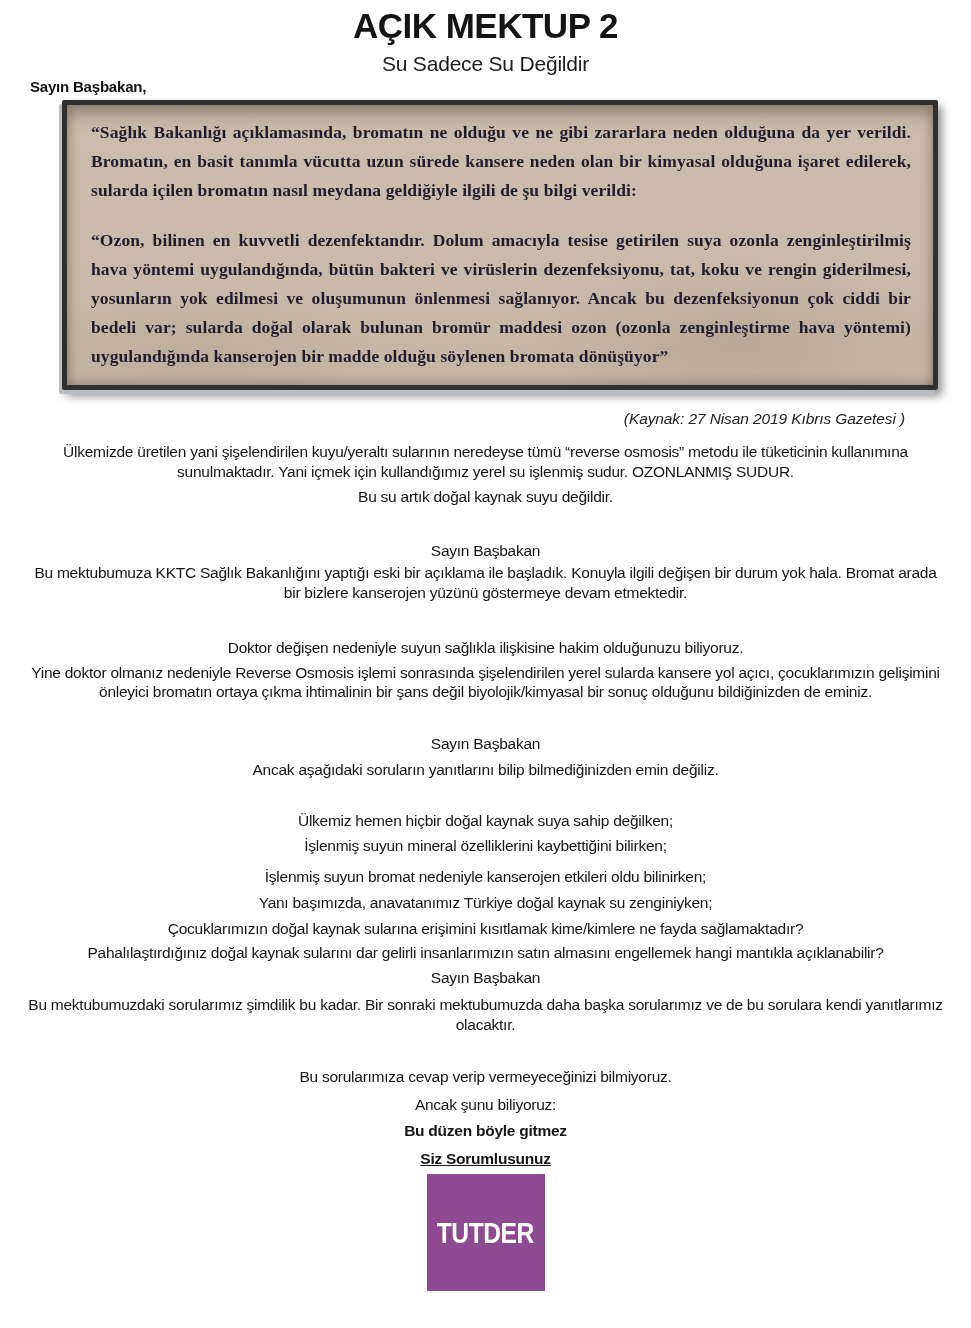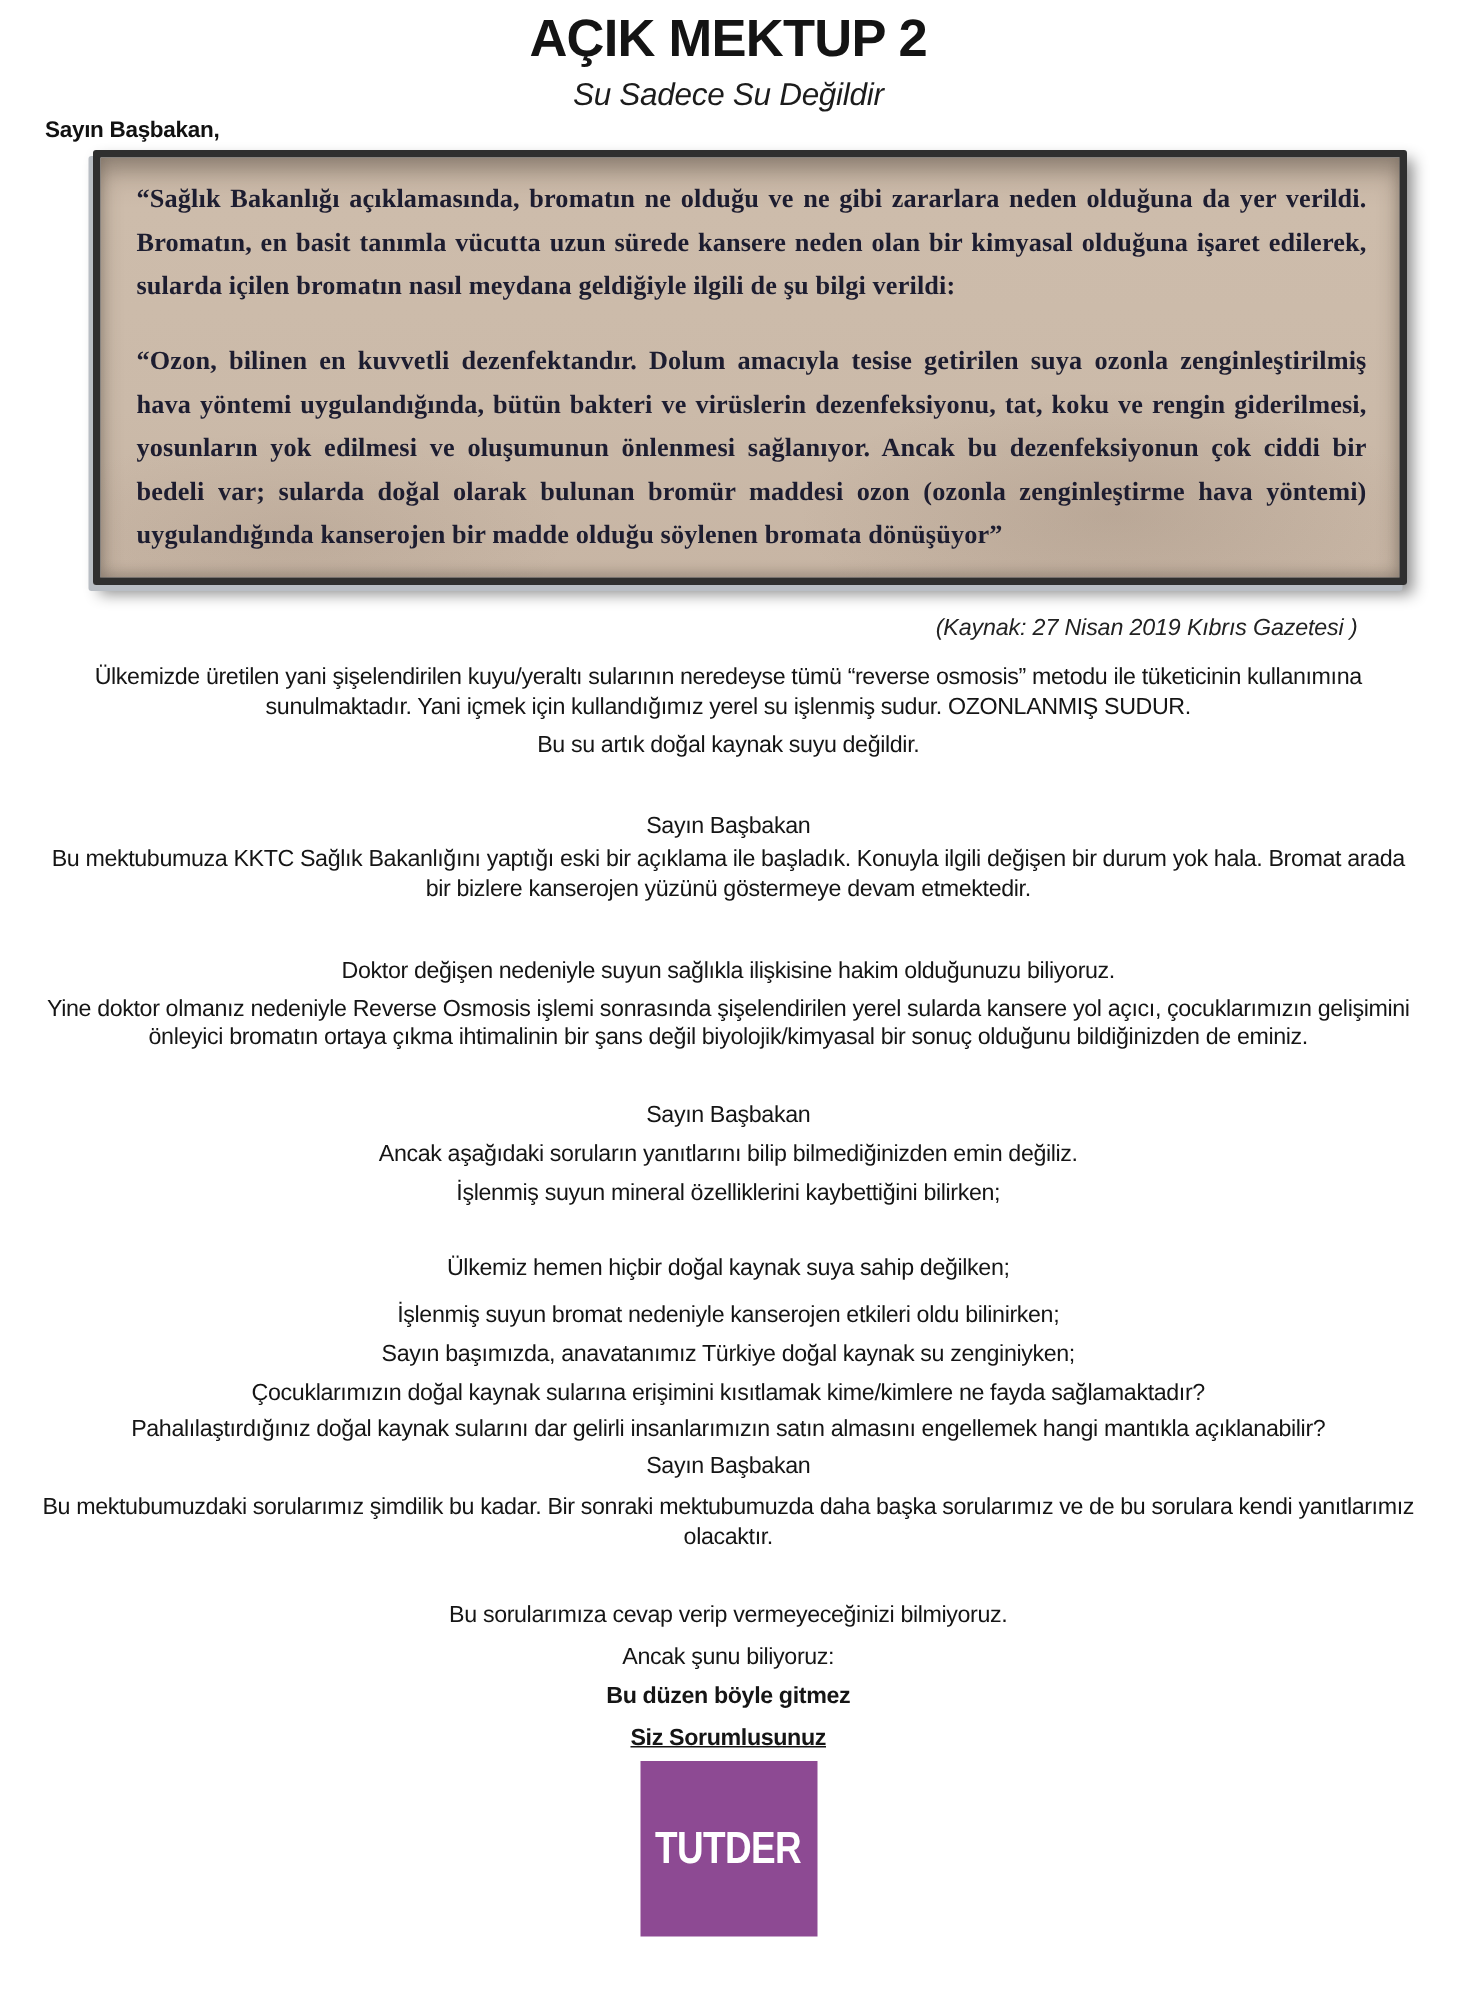--- a/index.html
+++ b/index.html
@@ -9,21 +9,21 @@
     -webkit-font-smoothing:antialiased;
   }
   .page{width:971px;height:1328px;position:relative;}
 
   
   .title{
     margin:6px 0 0 0;text-align:center;
     font-size:35px;font-weight:bold;letter-spacing:-0.5px;color:#141414;
   }
   .subtitle{
-    margin-top:6px;text-align:center;font-style:italic;
+    margin-top:6px;text-align:center;
     font-size:21px;font-weight:500;color:#1c1c1c;letter-spacing:-0.2px;
   }
   .salutation{
     position:absolute;left:30px;top:72px;
     font-size:15px;font-weight:600;letter-spacing:-0.2px;color:#111;
   }
 
   
   .quote-box{
     margin:24px 51px 0 62px;
@@ -96,24 +96,24 @@
 
   <main class="body-text">
     <p style="margin-top:0;">Ülkemizde üretilen yani şişelendirilen kuyu/yeraltı sularının neredeyse tümü “reverse osmosis” metodu ile tüketicinin kullanımına sunulmaktadır.  Yani içmek için kullandığımız yerel su işlenmiş sudur. OZONLANMIŞ SUDUR.</p>
     <p style="margin-top:6px;">Bu su artık doğal kaynak suyu değildir.</p>
     <p style="margin-top:34px;">Sayın Başbakan</p>
     <p style="margin-top:3px;">Bu mektubumuza KKTC Sağlık Bakanlığını yaptığı eski bir açıklama ile başladık. Konuyla ilgili değişen bir durum yok hala. Bromat arada bir bizlere kanserojen yüzünü göstermeye devam etmektedir.</p>
     <p style="margin-top:36px;">Doktor değişen nedeniyle suyun sağlıkla ilişkisine hakim olduğunuzu biliyoruz.</p>
     <p style="margin-top:5px;">Yine doktor olmanız nedeniyle  Reverse Osmosis işlemi sonrasında şişelendirilen yerel sularda kansere yol açıcı, çocuklarımızın gelişimini önleyici  bromatın ortaya çıkma ihtimalinin bir şans değil biyolojik/kimyasal bir sonuç olduğunu bildiğinizden de eminiz.</p>
     <p style="margin-top:32px;">Sayın Başbakan</p>
     <p style="margin-top:7px;">Ancak aşağıdaki soruların yanıtlarını bilip bilmediğinizden emin değiliz.</p>
+    <p style="margin-top:31px;">Ülkemiz hemen hiçbir doğal kaynak suya sahip değilken;</p>
     <p style="margin-top:6px;">İşlenmiş suyun mineral özelliklerini kaybettiğini bilirken;</p>
-    <p style="margin-top:31px;">Ülkemiz hemen hiçbir doğal kaynak suya sahip değilken;</p>
     <p style="margin-top:11px;">İşlenmiş suyun bromat nedeniyle kanserojen etkileri oldu bilinirken;</p>
-    <p style="margin-top:7px;">Sayın başımızda, anavatanımız Türkiye  doğal kaynak su zenginiyken;</p>
+    <p style="margin-top:7px;">Yanı başımızda, anavatanımız Türkiye  doğal kaynak su zenginiyken;</p>
     <p style="margin-top:6px;">Çocuklarımızın doğal kaynak sularına erişimini kısıtlamak kime/kimlere ne fayda sağlamaktadır?</p>
     <p style="margin-top:5px;">Pahalılaştırdığınız doğal kaynak sularını dar gelirli insanlarımızın satın almasını engellemek hangi mantıkla açıklanabilir?</p>
     <p style="margin-top:5px;">Sayın Başbakan</p>
     <p style="margin-top:8px;">Bu mektubumuzdaki sorularımız şimdilik bu kadar. Bir sonraki mektubumuzda daha başka sorularımız ve de bu sorulara kendi yanıtlarımız olacaktır.</p>
     <p style="margin-top:33px;">Bu sorularımıza cevap verip vermeyeceğinizi bilmiyoruz.</p>
     <p style="margin-top:8px;">Ancak şunu biliyoruz:</p>
     <p class="bold" style="margin-top:7px;">Bu düzen böyle gitmez</p>
     <p class="bold" style="margin-top:8px;text-decoration:underline;">Siz Sorumlusunuz</p>
   </main>
 

